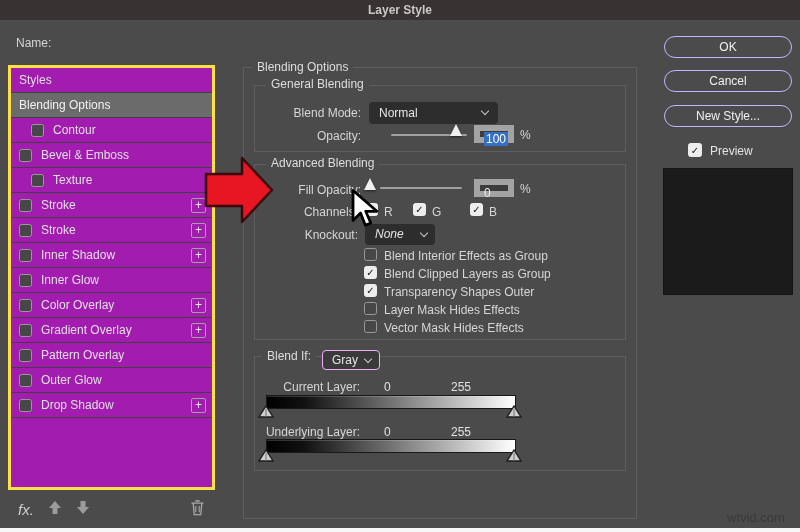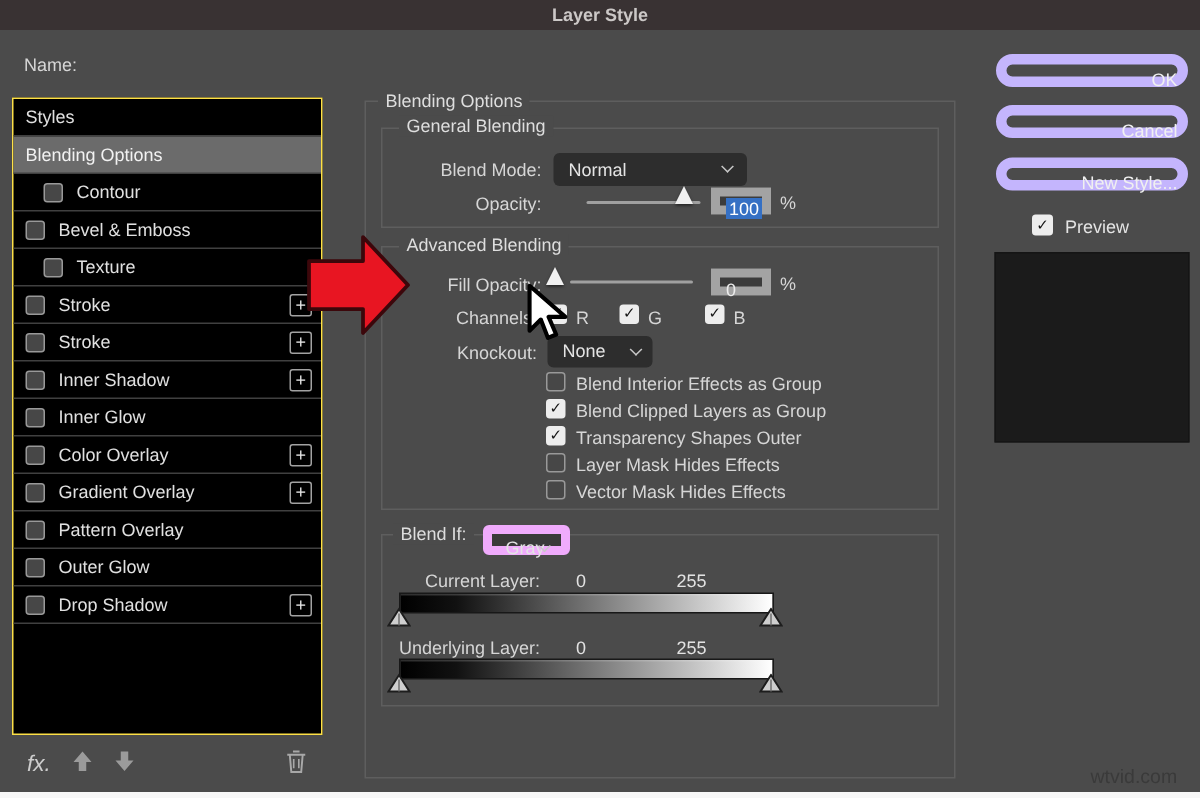--- a/index.html
+++ b/index.html
@@ -12,21 +12,21 @@
     text-align:center; line-height:20px; font-weight:bold; font-size:12px; color:#ccc8c7; }
 
   
   .name-label { position:absolute; left:16px; top:36px; color:#d6d6d6; }
   .name-input { position:absolute; left:57px; top:33px; width:221px; height:19px; background:#454140;
     border:1px solid #908b88; color:#ececec; font-size:11px; padding:0 5px; letter-spacing:.3px;
     font-family:"Liberation Sans","DejaVu Sans",sans-serif; }
 
   
   .sidebar { position:absolute; left:8px; top:65px; width:207px; height:425px;
-    border:1px solid #fde047; background:#000000; }
+    border:3px solid #fde047; background:#a21caf; }
   .srow { position:relative; height:25px; display:flex; align-items:center; padding-left:8px;
     border-bottom:1px solid #404040; color:#e0e0e0; }
   .srow.sel { background:#6b6b6b; color:#f2f2f2; }
   .srow .slabel { margin-left:0; }
   .srow .cb { margin-right:9px; flex:0 0 auto; }
   .srow.indent { padding-left:20px; }
   .cb { width:13px; height:13px; border:1px solid #999; border-radius:2.5px; background:#474747;
     display:inline-flex; align-items:center; justify-content:center; }
   .cb.on { background:#ededed; border-color:#ededed; color:#141414; font-size:10px; font-weight:bold; }
   .cb.on span { line-height:11px; }
@@ -44,45 +44,45 @@
   .group { position:absolute; border:1px solid #5e5e5e; }
   .g-general { left:10px; top:17px; width:372px; height:67px; }
   .g-advanced { left:10px; top:96px; width:372px; height:176px; }
   .g-blendif { left:10px; top:288px; width:372px; height:115px; }
   .rlab { position:absolute; width:117px; text-align:right; color:#d6d6d6; white-space:nowrap; }
   .dd { position:absolute; background:#2d2d2d; border-radius:4px; color:#e4e4e4; padding-left:10px; }
   .dd .chev { position:absolute; right:10px; width:6px; height:6px;
     border-right:1.6px solid #c9c9c9; border-bottom:1.6px solid #c9c9c9; transform:rotate(45deg); }
   .dd-blendmode { left:125px; top:34px; width:129px; height:22px; line-height:22px; }
   .dd-blendmode .chev { top:6px; }
-  .dd-knockout { left:121px; top:156px; width:70px; height:21px; line-height:21px; }
+  .dd-knockout { left:121px; top:156px; width:70px; height:21px; line-height:21px;font-style:italic; }
   .dd-knockout .chev { top:6px; right:8px; }
   .dd-gray { left:78px; top:282px; width:58px; height:20px; line-height:18px; background:#3a3a3a;
-    border:6px solid #f0abfc; padding-left:9px; }
+    border:1px solid #f0abfc; padding-left:9px; }
   .dd-gray .chev { top:5px; right:8px; }
   .track { position:absolute; height:2px; background:#a0a0a0; border-radius:1px; }
   .thumb { position:absolute; width:0; height:0; border-left:6.5px solid transparent;
     border-right:6.5px solid transparent; border-bottom:12px solid #f0f0f0;
     filter:drop-shadow(0 1px 1px rgba(0,0,0,.55)); }
   .valbox { position:absolute; width:40px; height:18px; background:#3c3c3c; border:6px solid #a3a3a3;
     color:#ececec; line-height:16px; padding-left:4px; }
   .valbox .hl { background:#3570c4; color:#fff; padding:0 2px; }
   .unit { position:absolute; color:#d6d6d6; }
   .chanlab { position:absolute; color:#d6d6d6; }
   .abs-cb { position:absolute; }
   .optlab { position:absolute; left:140px; color:#d6d6d6; white-space:nowrap; }
   .bi-num { position:absolute; color:#e2e2e2; }
   .gbar { position:absolute; left:22px; width:250px; height:14px; border:1px solid #181818;
     background:linear-gradient(to right,#000 0%,#111 15%,#fff 100%);
     box-shadow:inset 0 1px 0 rgba(255,255,255,.18); }
   .marker { position:absolute; width:16px; height:13px; }
 
   
-  .pillbtn { position:absolute; left:664px; width:128px; height:22px; border:7px solid #c4b5fd;
-    border-radius:11px; text-align:right; line-height:20px; color:#f0f0f0; background:transparent; }
+  .pillbtn { position:absolute; left:664px; width:128px; height:22px; border:1px solid #c4b5fd;
+    border-radius:11px; text-align:center; line-height:20px; color:#f0f0f0; background:transparent; }
   .preview-cb { position:absolute; left:688px; top:143px; width:14px; height:14px; }
   .preview-lab { position:absolute; left:710px; top:144px; color:#e4e4e4; }
   .swatch { position:absolute; left:663px; top:168px; width:130px; height:127px; background:#1b1b1b;
     border:1px solid #151515; }
 
   .arrow-overlay { position:absolute; left:204px; top:152px; z-index:9; }
   .cursor-overlay { position:absolute; left:351px; top:189px; z-index:10; }
   .watermark { position:absolute; left:727px; top:510px; font-size:13px; color:#3a3a3a; }
   .bottom-strip { position:absolute; left:0; top:528px; width:800px; height:4px; background:#f7f7f7; }
 </style>

